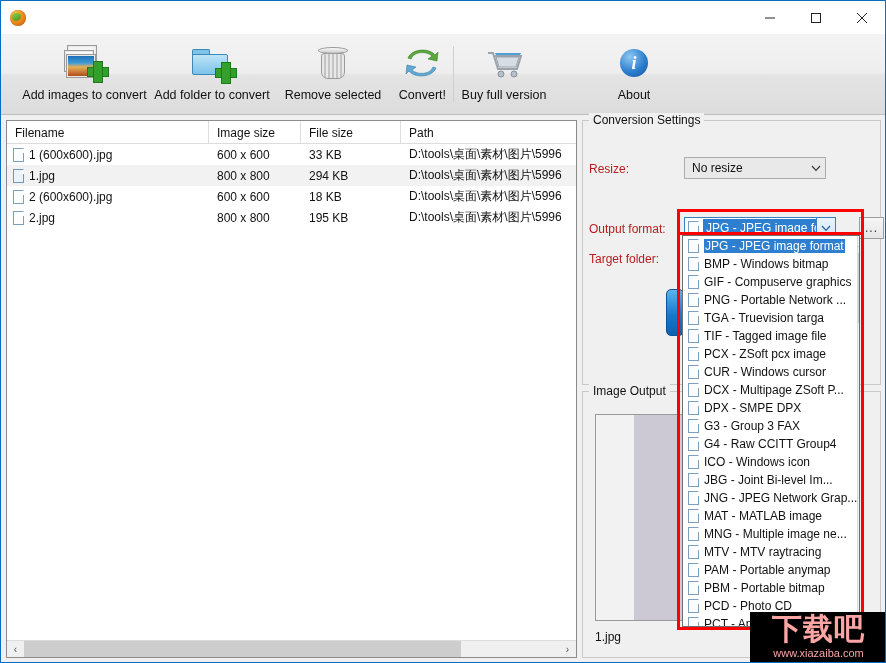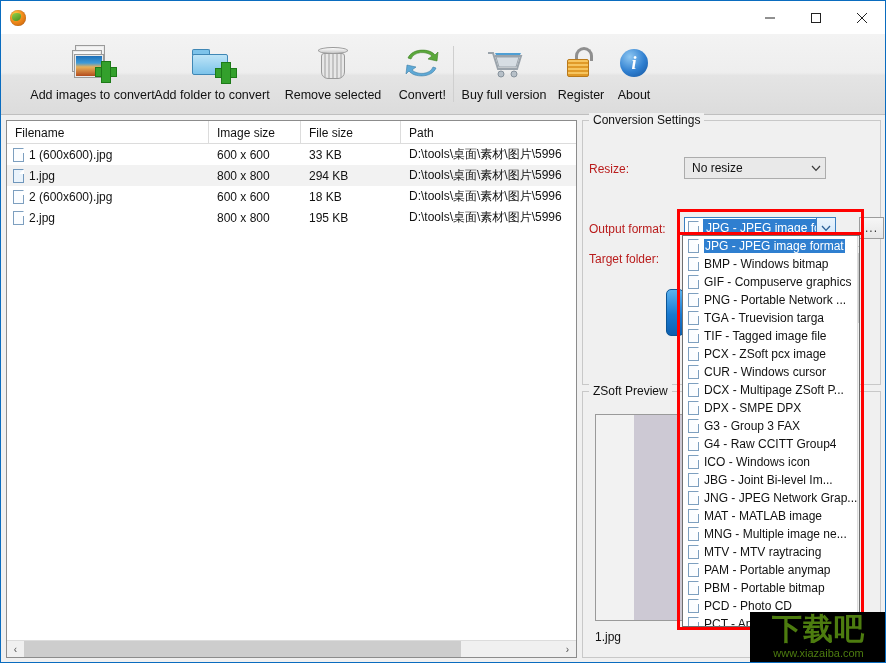--- a/index.html
+++ b/index.html
@@ -345,21 +345,21 @@
   }
   #preview-filename {
     position:absolute; left: 12px; top: 238px;
     font-size:12px; color:#111;
   }
 
   
   #watermark {
     position:absolute; left: 749px; top: 611px;
     width: 137px; height: 52px;
-    background:#000; color:#4d7c0f;
+    background:#000; color:#fca5a5;
     z-index: 90;
     display:flex; flex-direction:column;
     align-items:center; justify-content:flex-start;
     overflow:hidden;
   }
   #wm-cn {
     font-size: 30px; font-weight:bold; line-height: 34px;
     letter-spacing: 1px;
     font-family:"DejaVu Sans", sans-serif;
   }
@@ -388,21 +388,21 @@
         <svg width="12" height="12" viewBox="0 0 12 12">
             <line x1="1" y1="1" x2="11" y2="11" stroke="#222" stroke-width="1"></line>
             <line x1="11" y1="1" x2="1" y2="11" stroke="#222" stroke-width="1"></line>
           </svg>
       </div>
     </div>
   </div>
 
   <div id="toolbar">
 
-    <div class="tb-item" style="left:20px; width:143px;">
+    <div class="tb-item" style="left:12px; width:143px;">
       <div class="tb-icon">
         <div class="ic-photos">
           <div class="frame f1"></div>
           <div class="frame f2"></div>
           <div class="frame f3"></div>
           <div class="pic"></div>
           <div class="ic-plus"></div>
         </div>
       </div>
       <div class="tb-label">Add images to convert</div>
@@ -451,29 +451,20 @@
             <path d="M12 10 L35 10 L32 20 L15 20 Z" fill="#d6dde3" stroke="#9aa3ab" stroke-width="1"></path>
             <path d="M12 8 L36 8 L37 6 L11 6 Z" fill="#4f9fd4"></path>
             <circle cx="17" cy="27" r="3" fill="#b7c0c8" stroke="#86919b" stroke-width="1"></circle>
             <circle cx="30" cy="27" r="3" fill="#b7c0c8" stroke="#86919b" stroke-width="1"></circle>
           </svg>
         </div>
       </div>
       <div class="tb-label">Buy full version</div>
     </div>
 
-    <div class="tb-item" style="left:552px; width:56px;">
-      <div class="tb-icon">
-        <div class="ic-lock">
-            <div class="shackle"></div>
-            <div class="body"></div>
-          </div>
-      </div>
-      <div class="tb-label">Register</div>
-    </div>
 
     <div class="tb-item" style="left:610px; width:46px;">
       <div class="tb-icon">
         <div class="ic-info">i</div>
       </div>
       <div class="tb-label">About</div>
     </div>
 
   </div>
 
@@ -559,21 +550,21 @@
       </div>
     </div>
 
     <div id="of-browse">...</div>
 
     <div class="lbl" style="left:6px; top:131px;">Target folder:</div>
     <div id="target-blue"></div>
   </div>
 
   <div id="preview">
-    <div class="gb-title">ZSoft Preview</div>
+    <div class="gb-title">Image Output</div>
     <div id="preview-canvas"></div>
     <div id="preview-filename">1.jpg</div>
   </div>
 
   <div id="dropdown">
     <div id="dd-list">
         <div class="dd-item sel-item">
           <span class="doc-icon"></span>
           <span class="dd-label">JPG - JPEG image format</span>
         </div>

